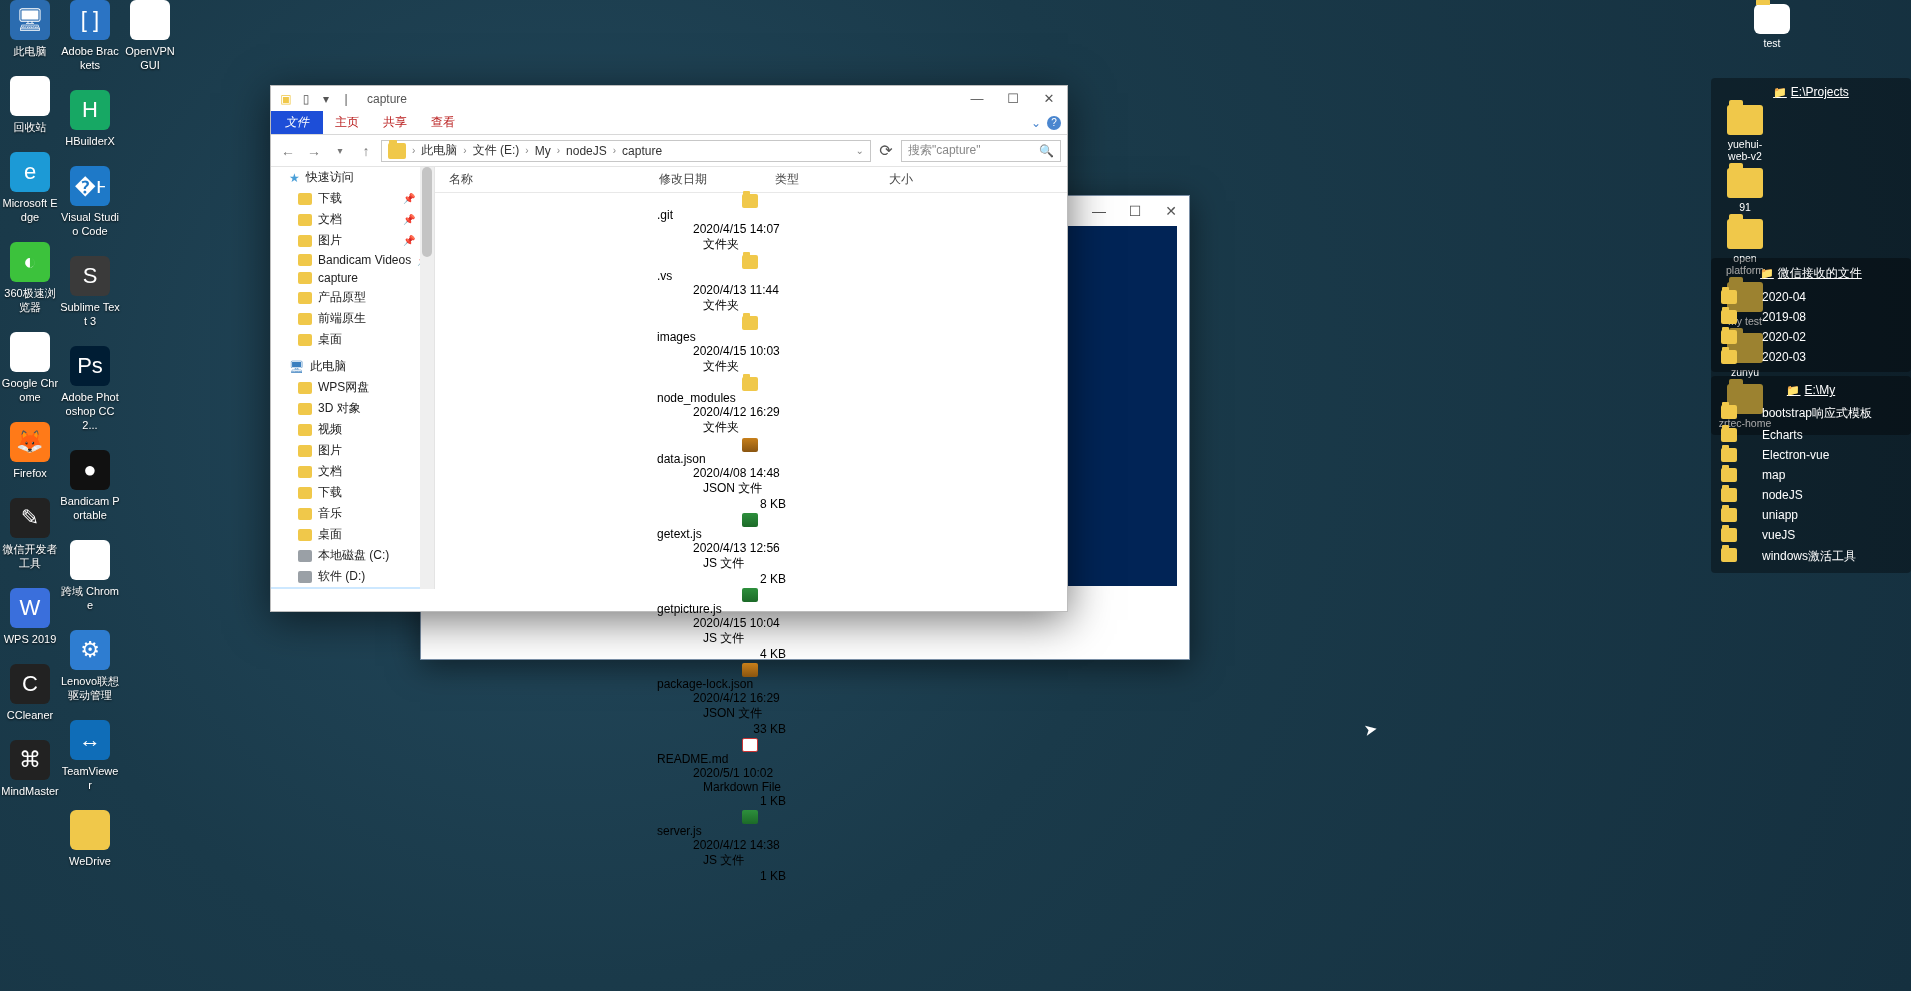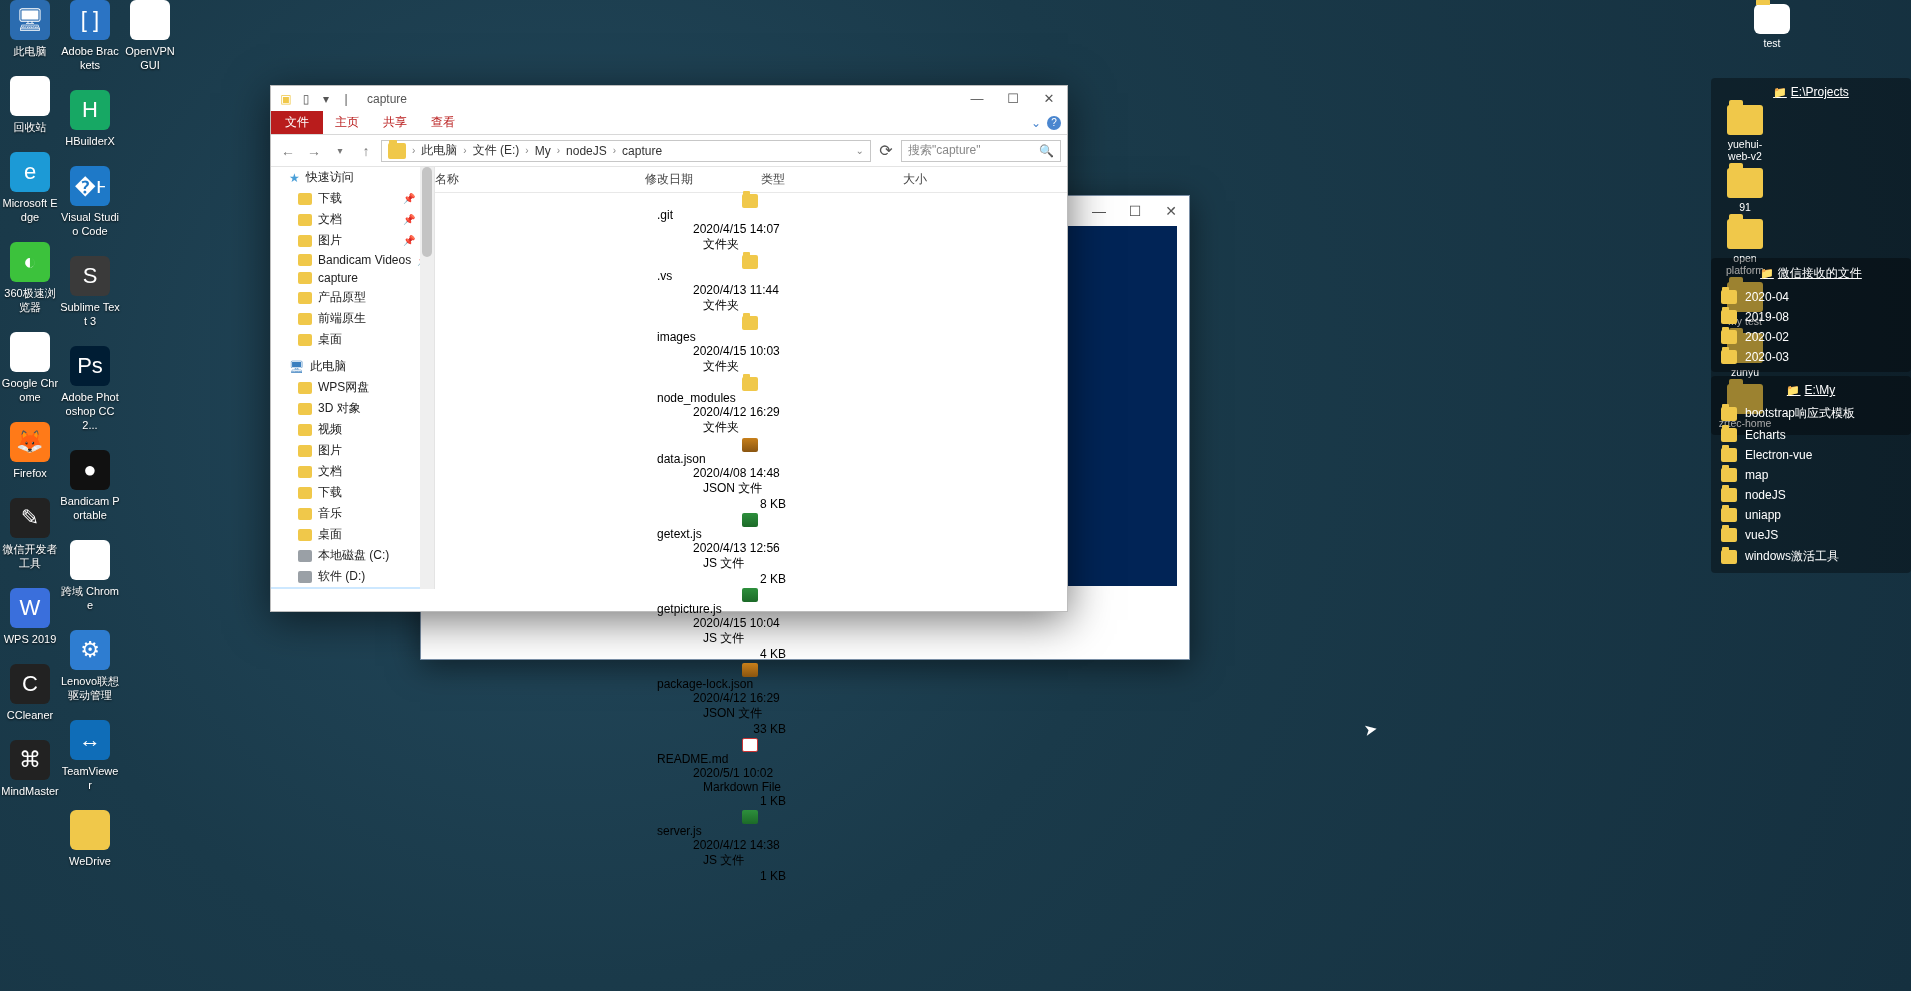--- a/index.html
+++ b/index.html
@@ -16,40 +16,40 @@
 
 .fence { position: absolute; background: rgba(0,0,0,.35); border-radius: 4px; padding: 4px 6px 6px; color: #fff; }
 .fence .fence-title { font-size: 12px; text-align: center; padding: 3px 0 6px; text-decoration: underline; }
 .fence .fence-title::before { content: "📁"; margin-right: 4px; font-size: 11px; }
 .fence-grid { display: flex; flex-wrap: wrap; gap: 6px 12px; justify-content: center; flex-direction: column; }
 .fg-item { width: 56px; text-align: center; font-size: 10.5px; line-height: 12px; }
 .fg-item .fico { width: 36px; height: 30px; margin: 0 auto 3px; background: #f0c84a; border-radius: 3px; position: relative; }
 .fg-item .fico::before { content: ""; position: absolute; top: -5px; left: 2px; width: 14px; height: 6px; background: #f0c84a; border-radius: 2px 2px 0 0; }
 .fg-item .fico.app { background: #fff; border-radius: 6px; }
 .fence-list { display: flex; flex-direction: column; gap: 2px; }
-.fl-item { display: flex; align-items: center; gap: 8px; font-size: 12px; padding: 2px 4px; }
+.fl-item { display: flex; gap: 25px; font-size: 12px; padding: 2px 4px; }
 .fl-item .fico-sm { width: 16px; height: 14px; background: #f0c84a; border-radius: 2px; flex: 0 0 auto; position: relative; }
 .fl-item .fico-sm::before { content: ""; position: absolute; top: -3px; left: 1px; width: 7px; height: 4px; background: #f0c84a; border-radius: 1px 1px 0 0; }
 
 
 .bgwin { position: absolute; left: 420px; top: 195px; width: 770px; height: 465px; background: #fff; border: 1px solid #7a8fa6; box-shadow: 0 6px 30px rgba(0,0,0,.5); }
 .bgwin .chrome { height: 30px; background: #fff; display: flex; justify-content: flex-end; }
 .bgwin .chrome span { width: 36px; display: flex; align-items: center; justify-content: center; color: #555; font-size: 14px; }
 .bgwin .body { position: absolute; inset: 30px 12px 0 0; background: #012456; }
 
 
 .explorer { position: absolute; left: 270px; top: 85px; width: 798px; height: 527px; background: #fff; border: 1px solid #bcbcbc; box-shadow: 0 8px 40px rgba(0,0,0,.55); }
 .titlebar { height: 25px; display: flex; align-items: center; font-size: 12px; color: #555; background: #fff; }
 .titlebar .qat { display: flex; align-items: center; gap: 2px; padding: 0 6px; }
 .titlebar .qat span { width: 18px; text-align: center; }
 .titlebar .title { flex: 1; padding-left: 6px; }
 .titlebar .wc { display: flex; }
 .titlebar .wc span { width: 36px; text-align: center; font-size: 13px; color: #555; }
 .ribbon-tabs { height: 24px; display: flex; align-items: stretch; font-size: 12px; border-bottom: 1px solid #d8d8d8; }
-.ribbon-tabs .file { background: #b91c1c; color: #fff; padding: 0 14px; display: flex; align-items: center; }
+.ribbon-tabs .file { background: #1d4ed8; color: #fff; padding: 0 14px; display: flex; align-items: center; font-style: italic; }
 .ribbon-tabs .tab { padding: 0 12px; display: flex; align-items: center; color: #b91c1c; }
 .ribbon-tabs .spacer { flex: 1; }
 .ribbon-tabs .right { display: flex; align-items: center; padding-right: 6px; gap: 6px; color: #4a86cf; }
 .navrow { height: 32px; display: flex; align-items: center; gap: 4px; padding: 0 6px; border-bottom: 1px solid #e4e4e4; }
 .navrow .navbtn { width: 22px; text-align: center; color: #777; font-size: 14px; }
 .navrow .addr { flex: 1; height: 22px; border: 1px solid #c7c7c7; display: flex; align-items: center; font-size: 12px; color: #333; padding: 0 2px; }
 .navrow .addr .fold { width: 18px; height: 16px; background: #f0c84a; margin: 0 4px; border-radius: 2px; position: relative; }
 .navrow .addr .fold::before { content: ""; position: absolute; top: -3px; left: 1px; width: 8px; height: 4px; background: #f0c84a; border-radius: 1px 1px 0 0; }
 .navrow .addr .crumb { padding: 0 4px; }
 .navrow .addr .sep { color: #888; padding: 0 2px; font-size: 10px; }
@@ -63,21 +63,21 @@
 .tree .scroll::after { content: ""; position: absolute; top: 0; left: 2px; width: 10px; height: 90px; background: #c4c4c4; border-radius: 5px; }
 .tree ul { list-style: none; }
 .tree li { display: flex; align-items: center; gap: 6px; padding: 2px 0 2px 18px; color: #222; white-space: nowrap; }
 .tree li.sub { padding-left: 27px; }
 .tree li.sel { background: #cde8ff; }
 .tree .tico { width: 14px; height: 12px; background: #f0c84a; border-radius: 2px; position: relative; flex-shrink: 0; }
 .tree .pin { margin-left: auto; margin-right: 18px; color: #888; font-size: 10px; }
 
 .list { flex: 1; font-size: 12px; background: #fff; }
 .list .cols { display: flex; border-bottom: 1px solid #e8e8e8; color: #444; padding: 4px 0; }
-.list .cols div { padding: 0 0; }
+.list .cols div { padding: 0 14px; }
 .c-name { width: 210px; }
 .c-date { width: 116px; }
 .c-type { width: 96px; }
 .c-size { width: 70px; text-align: right; }
 .list .row { display: flex; padding: 1px 0; align-items: center; flex-direction: column; }
 .list .row .ic { width: 16px; height: 14px; margin: 0 4px 0 2px; background: #f0c84a; border-radius: 2px; position: relative; flex-shrink: 0; }
 .list .row .ic::before { content: ""; position: absolute; top: -3px; left: 1px; width: 7px; height: 4px; background: #f0c84a; border-radius: 1px 1px 0 0; }
 .list .row .ic.js { background: linear-gradient(#2d8f3c,#1c6a28); }
 .list .row .ic.js::before { display: none; }
 .list .row .ic.json { background: linear-gradient(#c77f1a,#8a5510); }

